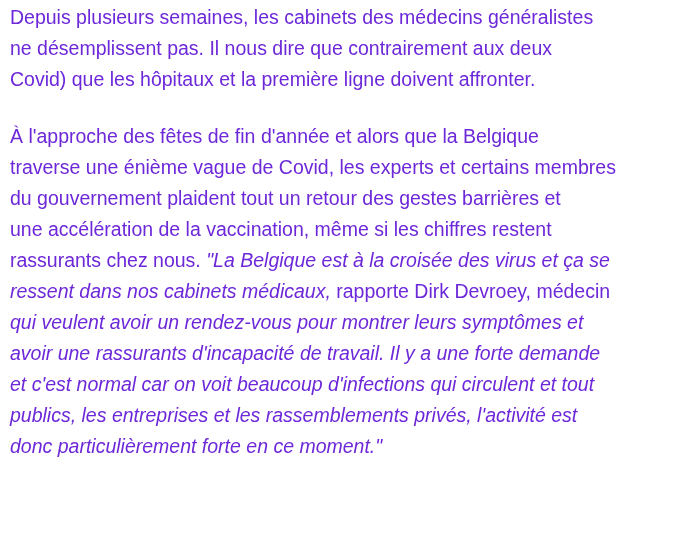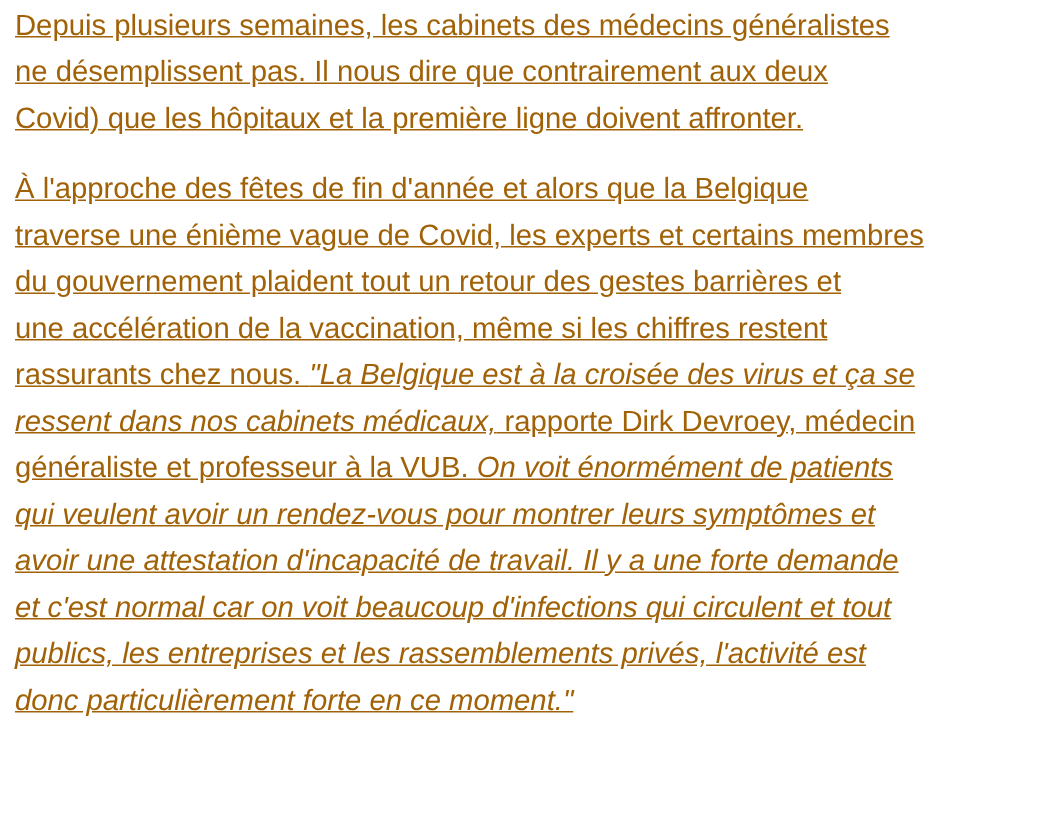--- a/index.html
+++ b/index.html
@@ -18,49 +18,48 @@
     font-family: "Liberation Sans", "DejaVu Sans", sans-serif;
     font-size: 19.5px;
     line-height: 31px;
     color: #383b3e;
     -webkit-font-smoothing: antialiased;
   }
   .para {
     margin: 0;
   }
   .para + .para {
-    margin-top: 16px;
+    margin-top: 26px;
   }
   .line {
     display: block;
     white-space: nowrap;
   }
   .run-italic {
     font-style: italic;
   }
   .run-normal {
     font-style: normal;
   }
 </style>
 </head>
 <body>
 
-<article class="article" style="color: #a16207; text-decoration: underline;">
+<article class="article" style="color: #6d28d9;">
     <p class="para">
       <span class="line"><span class="run-normal">Depuis plusieurs semaines, les cabinets des médecins généralistes</span></span>
       <span class="line"><span class="run-normal">ne désemplissent pas. Il nous dire que contrairement aux deux</span></span>
       <span class="line"><span class="run-normal">Covid) que les hôpitaux et la première ligne doivent affronter.</span></span>
     </p>
     <p class="para">
       <span class="line"><span class="run-normal">À l'approche des fêtes de fin d'année et alors que la Belgique</span></span>
       <span class="line"><span class="run-normal">traverse une énième vague de Covid, les experts et certains membres</span></span>
       <span class="line"><span class="run-normal">du gouvernement plaident tout un retour des gestes barrières et</span></span>
       <span class="line"><span class="run-normal">une accélération de la vaccination, même si les chiffres restent</span></span>
       <span class="line"><span class="run-normal">rassurants chez nous. </span><span class="run-italic">"La Belgique est à la croisée des virus et ça se</span></span>
       <span class="line"><span class="run-italic">ressent dans nos cabinets médicaux,</span><span class="run-normal"> rapporte Dirk Devroey, médecin</span></span>
-      <span class="line"><span class="run-normal">généraliste et professeur à la VUB. </span><span class="run-italic">On voit énormément de patients</span></span>
       <span class="line"><span class="run-italic">qui veulent avoir un rendez-vous pour montrer leurs symptômes et</span></span>
-      <span class="line"><span class="run-italic">avoir une attestation d'incapacité de travail. Il y a une forte demande</span></span>
+      <span class="line"><span class="run-italic">avoir une rassurants d'incapacité de travail. Il y a une forte demande</span></span>
       <span class="line"><span class="run-italic">et c'est normal car on voit beaucoup d'infections qui circulent et tout</span></span>
       <span class="line"><span class="run-italic">publics, les entreprises et les rassemblements privés, l'activité est</span></span>
       <span class="line"><span class="run-italic">donc particulièrement forte en ce moment."</span></span>
     </p>
   </article>
 
 </body></html>

